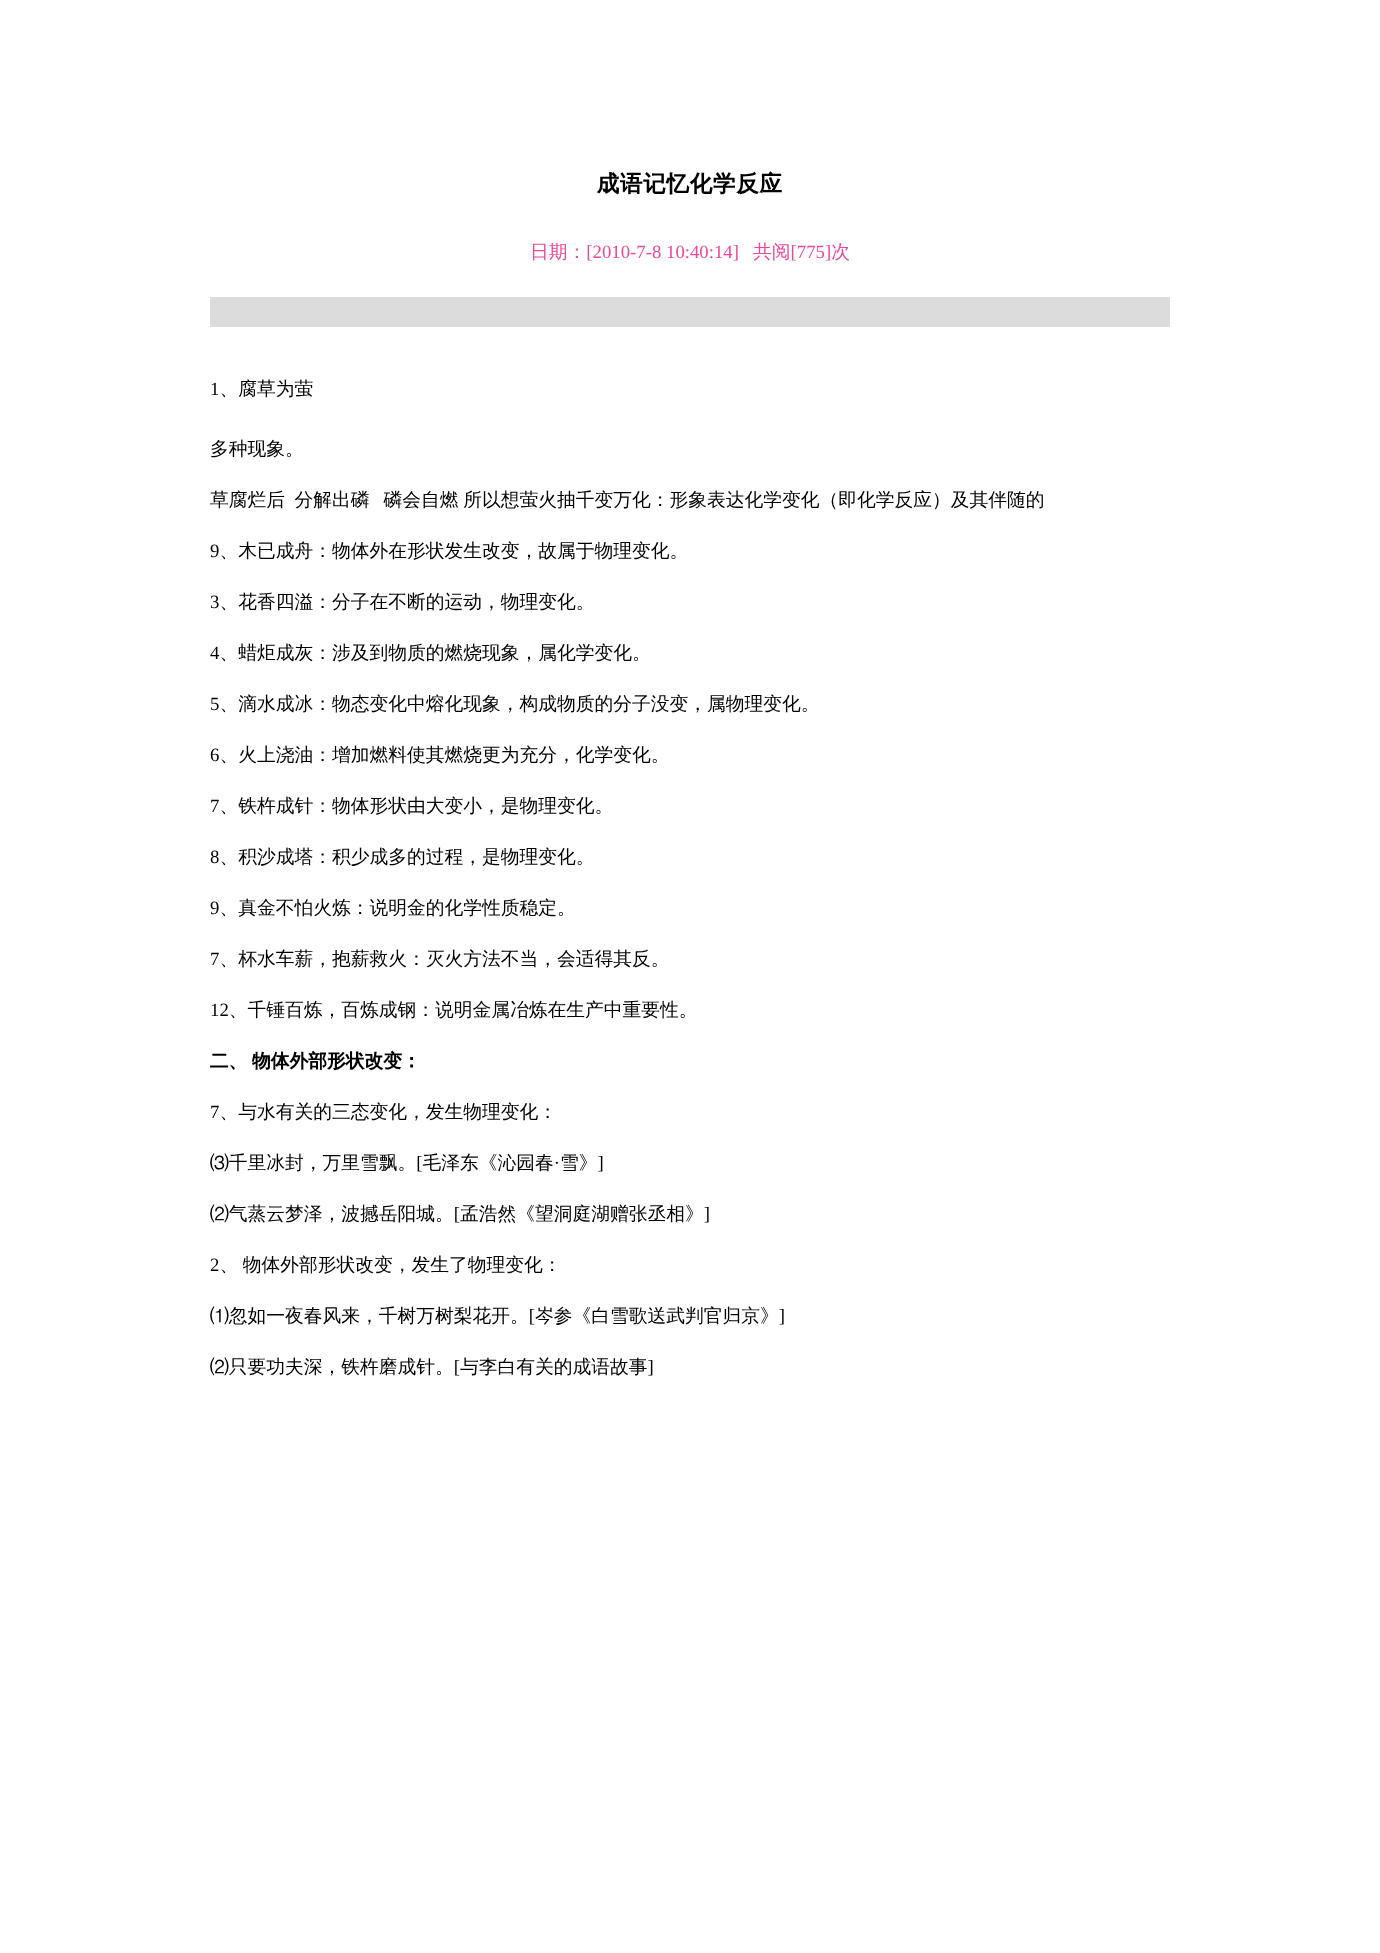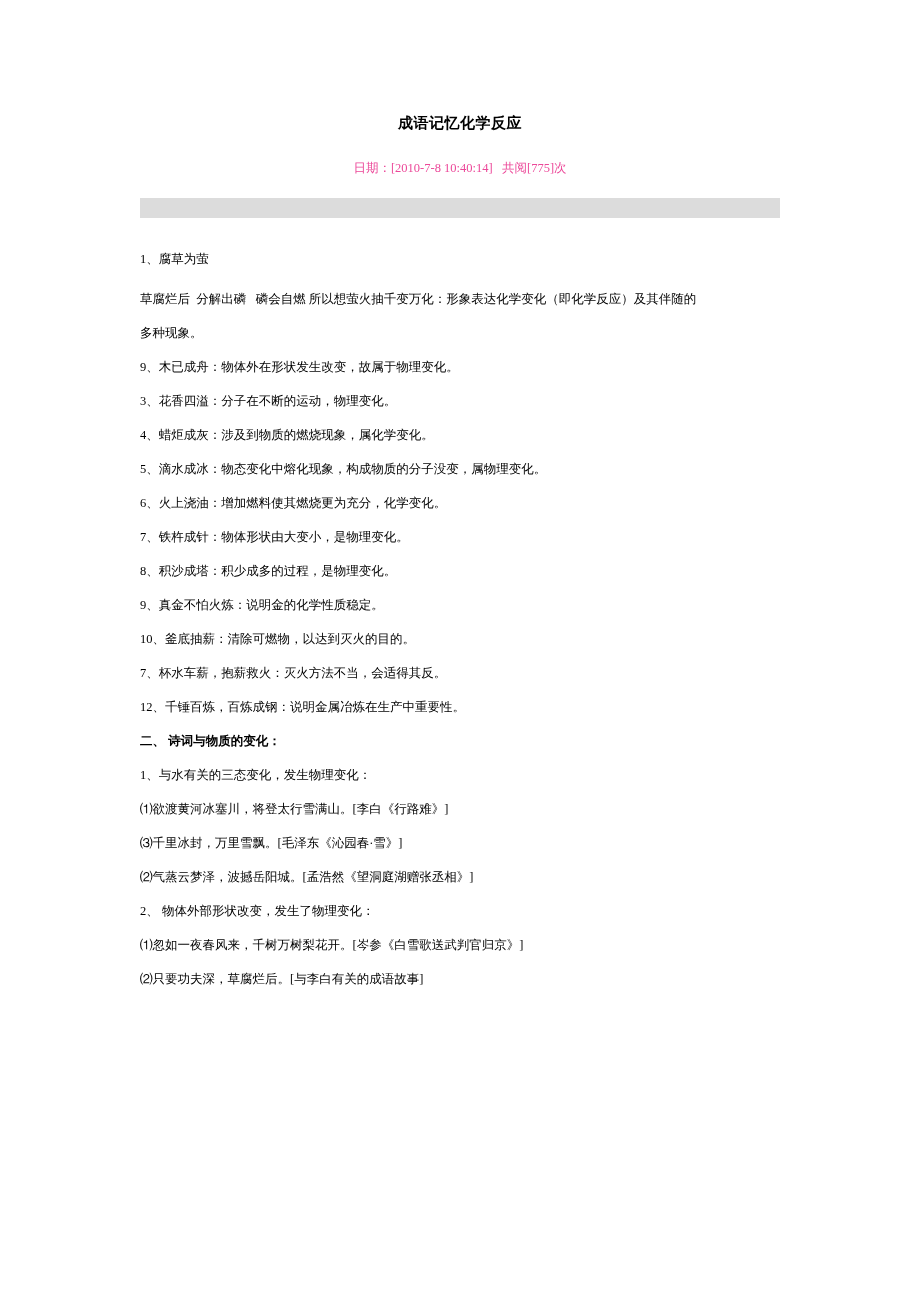--- a/index.html
+++ b/index.html
@@ -83,36 +83,34 @@
     <span class="meta-inner">
       <span>日期：</span><span>[2010-7-8 10:40:14]</span><span>&nbsp;&nbsp;&nbsp;</span><span>共阅[775]次</span>
     </span>
   </div>
 
   <div class="gray-bar"></div>
 
   <div class="body-block">
     <p class="line">1、腐草为萤</p>
     <p class="spacer"></p>
+    <p class="line wrap">多种现象。</p>
     <p class="line wrap">草腐烂后  分解出磷   磷会自燃 所以想萤火抽千变万化：形象表达化学变化（即化学反应）及其伴随的</p>
-    <p class="line wrap">多种现象。</p>
     <p class="line">9、木已成舟：物体外在形状发生改变，故属于物理变化。</p>
     <p class="line">3、花香四溢：分子在不断的运动，物理变化。</p>
     <p class="line">4、蜡炬成灰：涉及到物质的燃烧现象，属化学变化。</p>
     <p class="line">5、滴水成冰：物态变化中熔化现象，构成物质的分子没变，属物理变化。</p>
     <p class="line">6、火上浇油：增加燃料使其燃烧更为充分，化学变化。</p>
     <p class="line">7、铁杵成针：物体形状由大变小，是物理变化。</p>
     <p class="line">8、积沙成塔：积少成多的过程，是物理变化。</p>
     <p class="line">9、真金不怕火炼：说明金的化学性质稳定。</p>
-    <p class="line">10、釜底抽薪：清除可燃物，以达到灭火的目的。</p>
     <p class="line">7、杯水车薪，抱薪救火：灭火方法不当，会适得其反。</p>
     <p class="line">12、千锤百炼，百炼成钢：说明金属冶炼在生产中重要性。</p>
-    <p class="line bold">二、 诗词与物质的变化：</p>
-    <p class="line">1、与水有关的三态变化，发生物理变化：</p>
-    <p class="line">⑴欲渡黄河冰塞川，将登太行雪满山。[李白《行路难》]</p>
+    <p class="line bold">二、 物体外部形状改变：</p>
+    <p class="line">7、与水有关的三态变化，发生物理变化：</p>
     <p class="line">⑶千里冰封，万里雪飘。[毛泽东《沁园春·雪》]</p>
     <p class="line">⑵气蒸云梦泽，波撼岳阳城。[孟浩然《望洞庭湖赠张丞相》]</p>
     <p class="line">2、 物体外部形状改变，发生了物理变化：</p>
     <p class="line">⑴忽如一夜春风来，千树万树梨花开。[岑参《白雪歌送武判官归京》]</p>
-    <p class="line">⑵只要功夫深，草腐烂后。[与李白有关的成语故事]</p>
+    <p class="line">⑵只要功夫深，铁杵磨成针。[与李白有关的成语故事]</p>
   </div>
 
 </div>
 
 </body></html>

